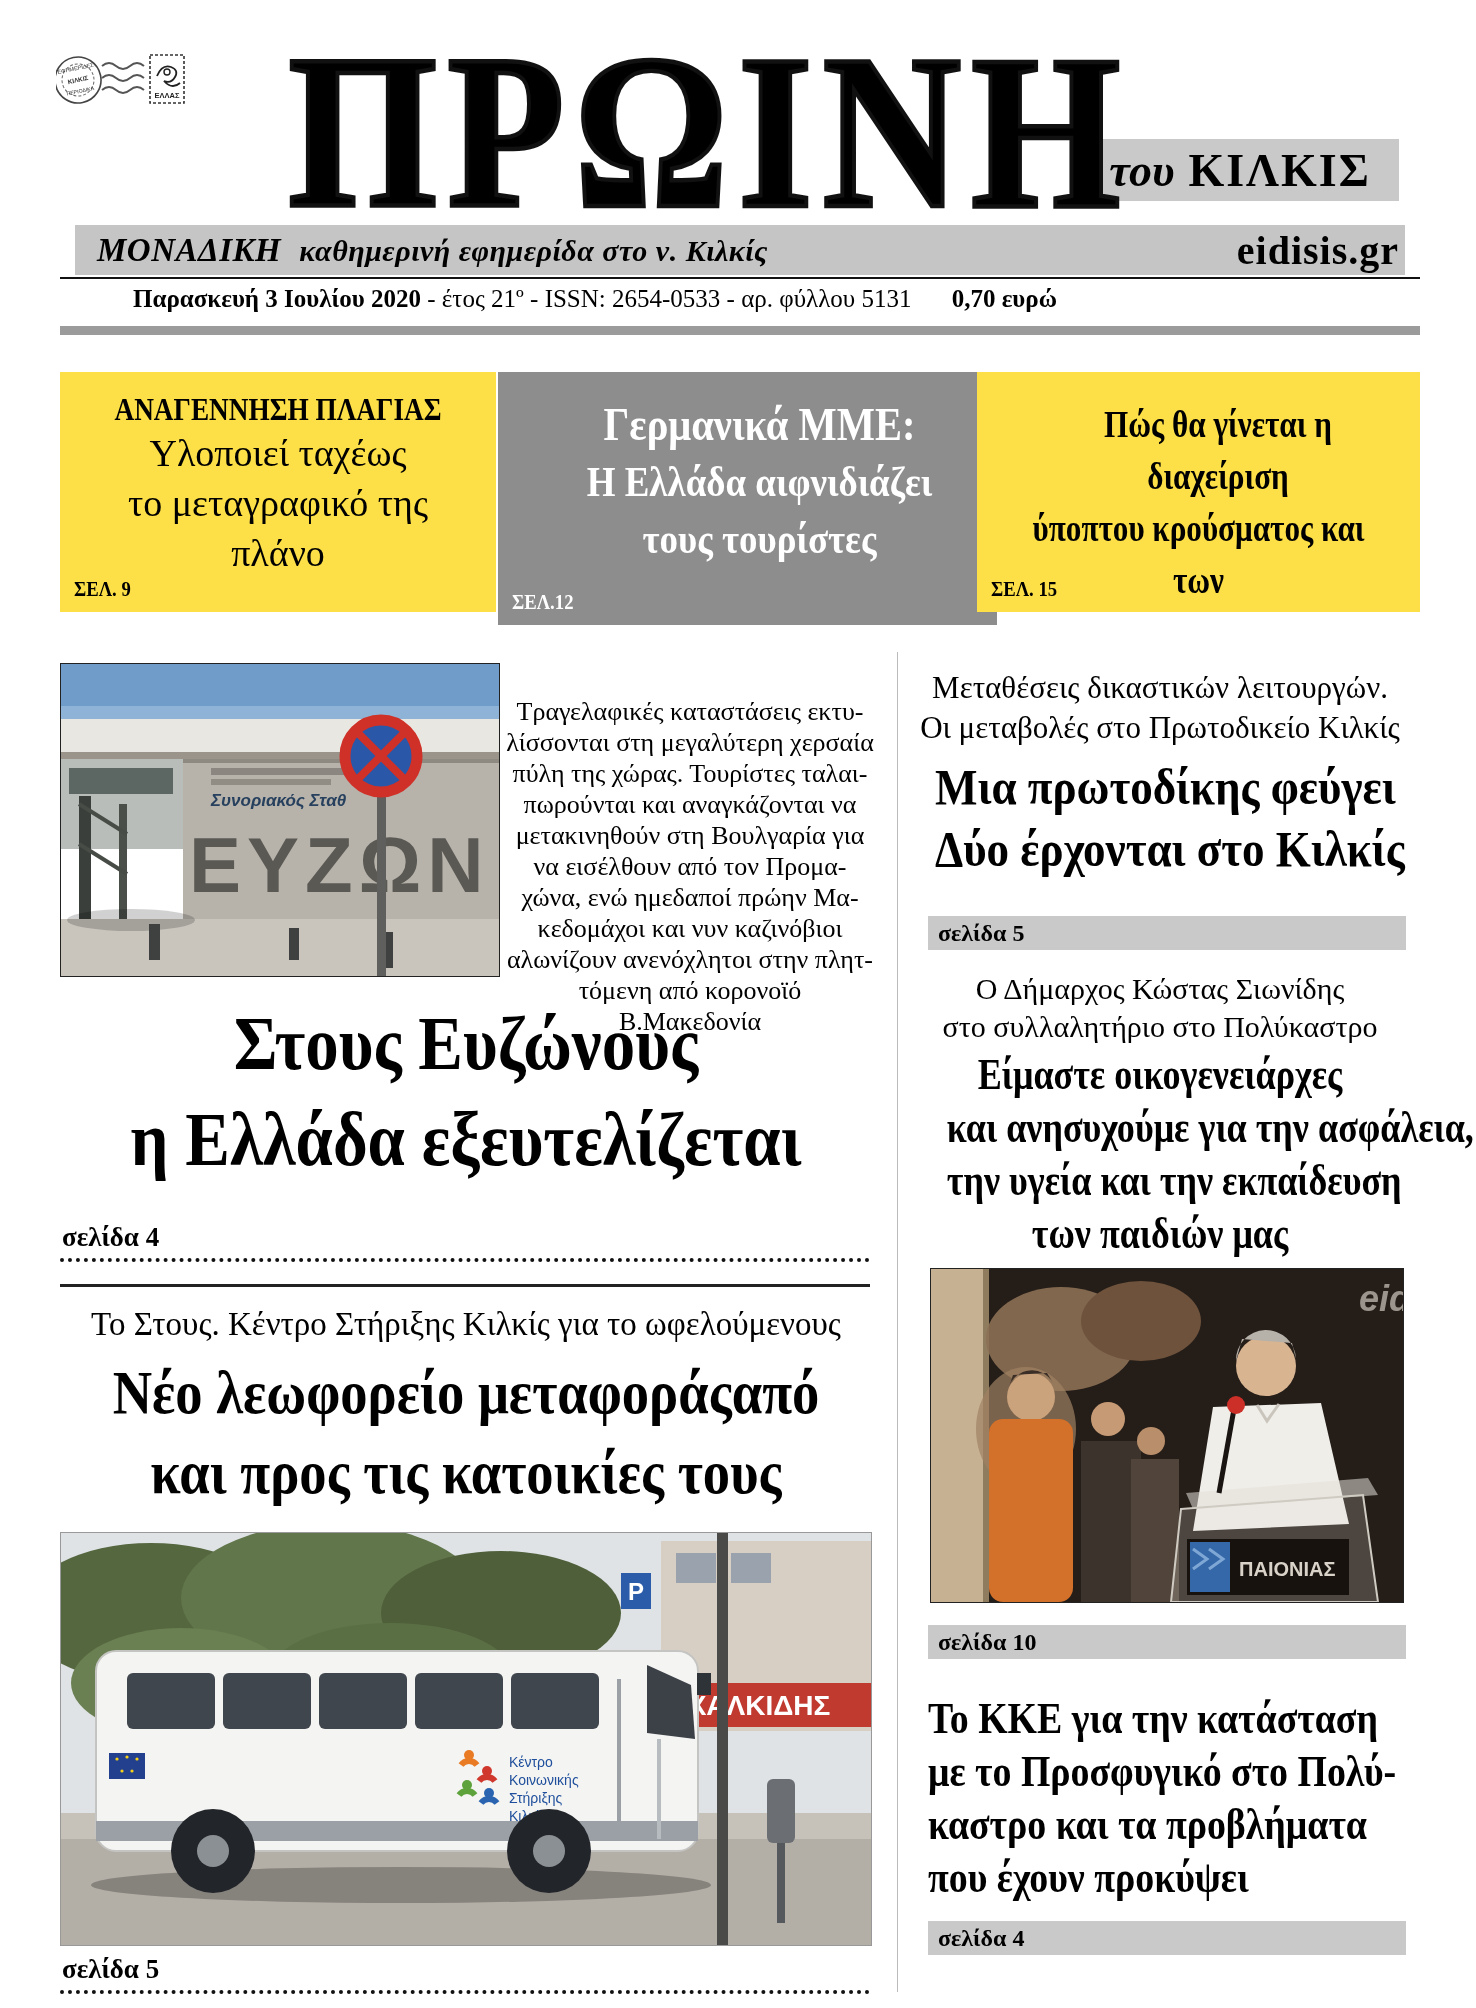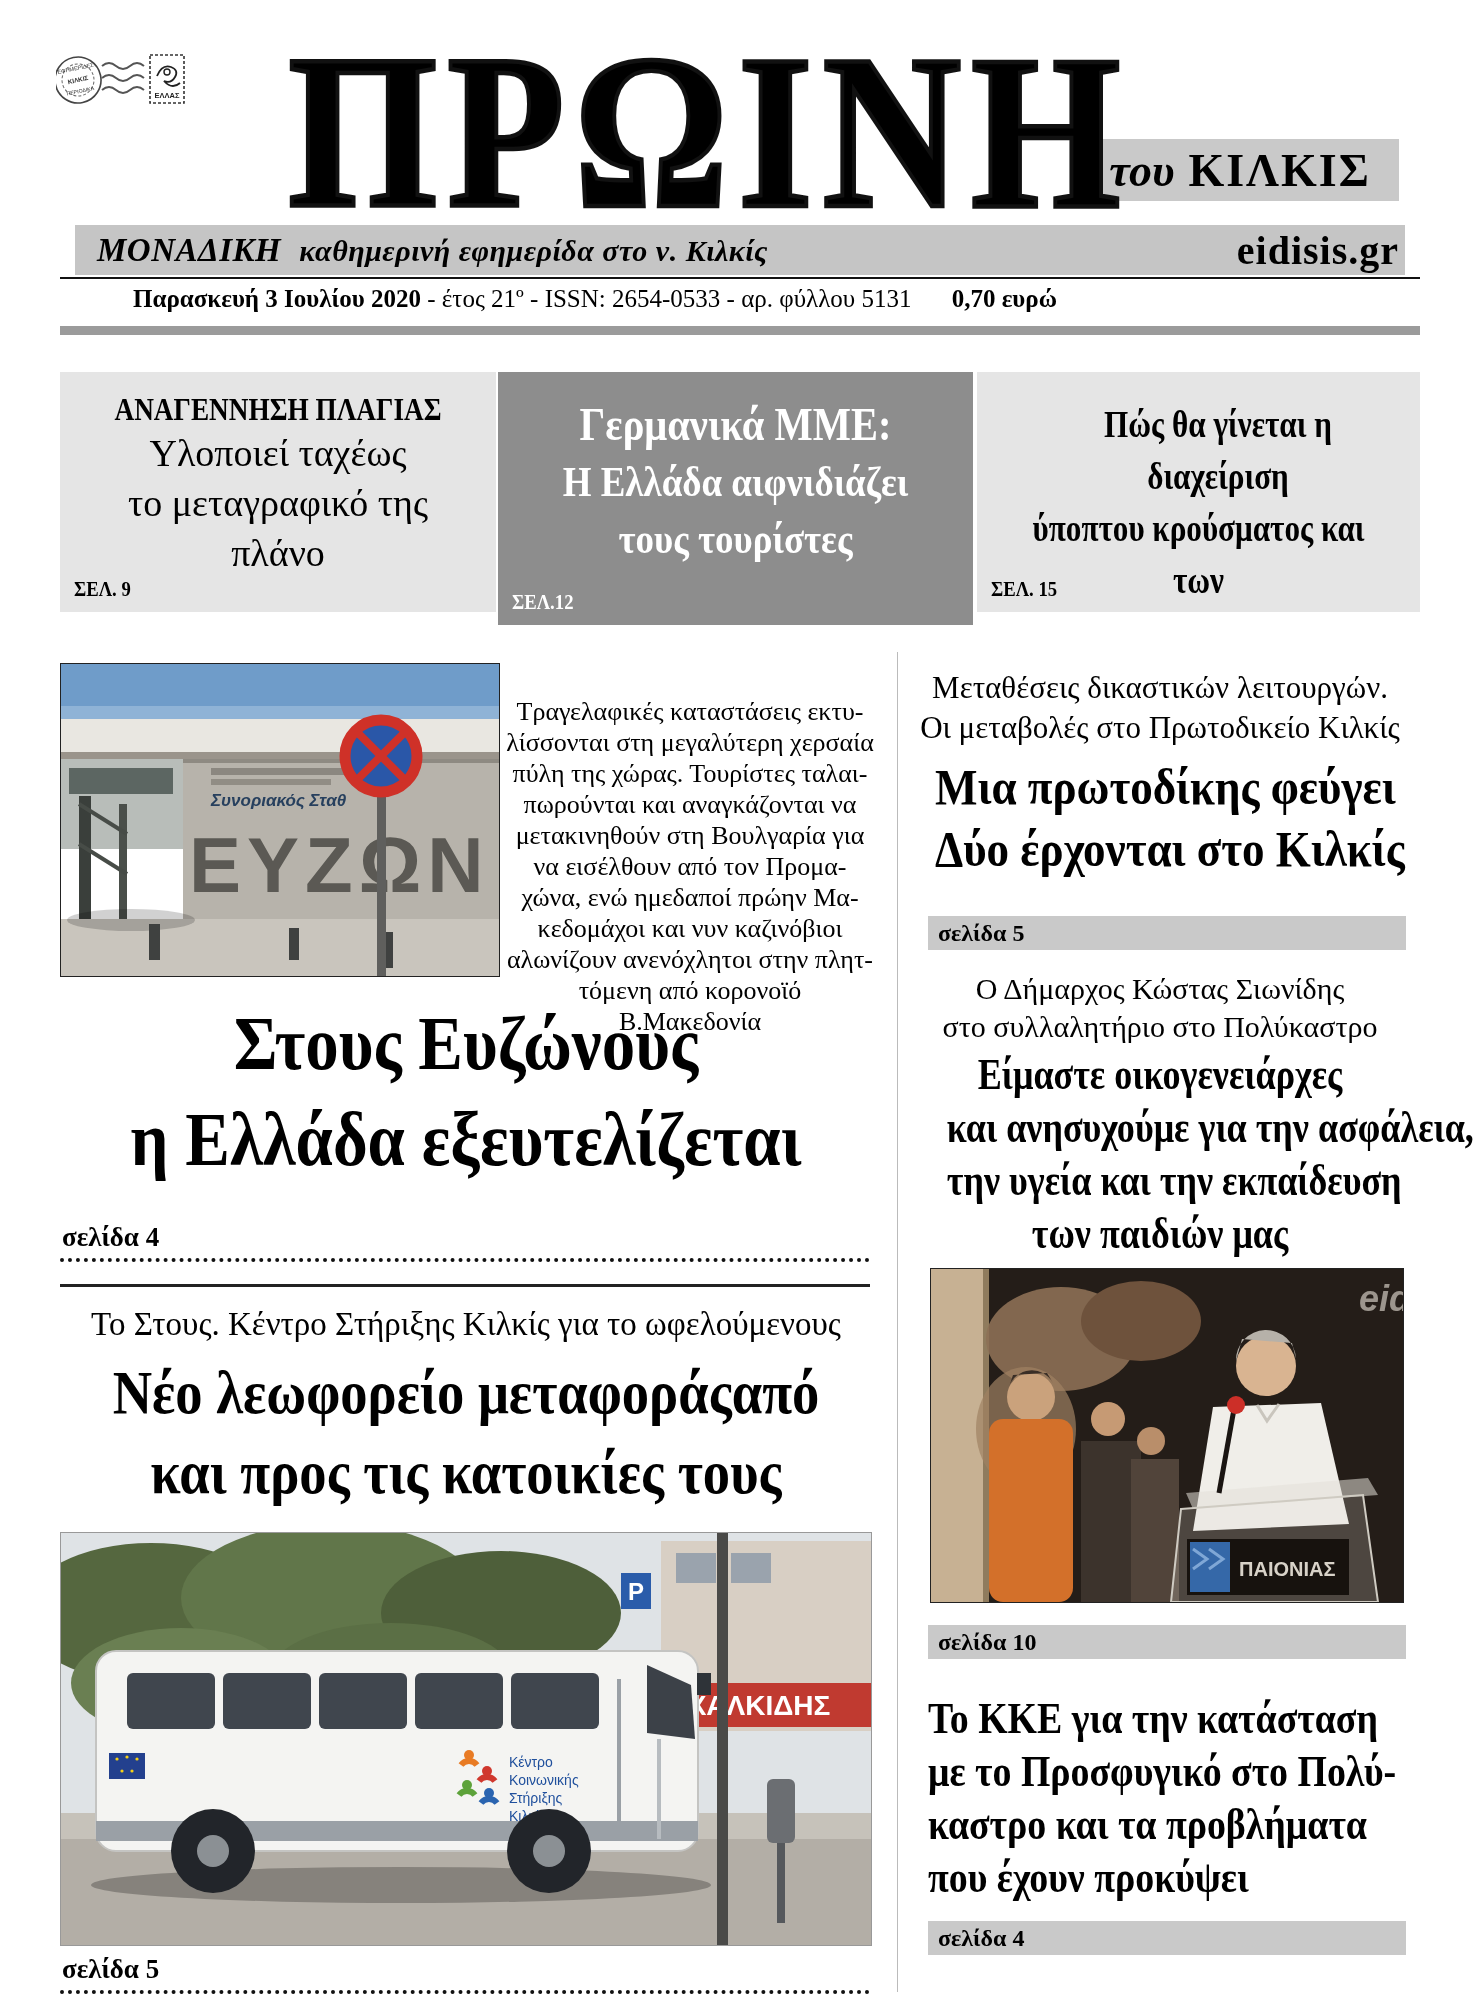--- a/index.html
+++ b/index.html
@@ -31,22 +31,22 @@
   .tagline-left .lead{font-size:33px;margin-right:10px;}
   .website{margin-right:6px;font-size:40px;font-weight:bold;letter-spacing:1px;}
   .hairline{left:60px;top:277px;width:1360px;height:2px;background:#111;}
   .dateline{left:60px;top:285px;width:1070px;text-align:center;font-size:25px;}
   .dateline .dl-price{margin-left:34px;}
   .thick-rule{left:60px;top:326px;width:1360px;height:9px;background:#9b9b9b;}
 
   
   .tbox{top:372px;overflow:hidden;}
   .tbox .pref{position:absolute;left:14px;bottom:10px;font-size:22px;font-weight:bold;}
-  .box-light{background:#e5e5e5;color:#000;}
-  .box-dark{background:#8d8d8d;color:#fff;}
+  .box-light{background:#fde047;color:#000;}
+  .box-dark{background:#8d8d8d;color:#fff;padding-left:24px;}
   .tb1{left:60px;width:436px;height:240px;}
   .tb2{left:498px;width:475px;height:253px;}
   .tb3{left:977px;width:443px;height:240px;}
   .tb1 .kick{margin-top:20px;font-size:31px;font-weight:bold;}
   .tb1 .sline{font-size:38px;line-height:50px;}
   .tb2 .hline1{margin-top:24px;font-size:46px;line-height:58px;font-weight:bold;}
   .tb2 .hline{font-size:42px;line-height:57px;font-weight:bold;}
   .tb3 .hline{font-size:38px;line-height:52px;font-weight:bold;}
   .tb3 .pad{margin-top:26px;padding-left:39px;}
 

